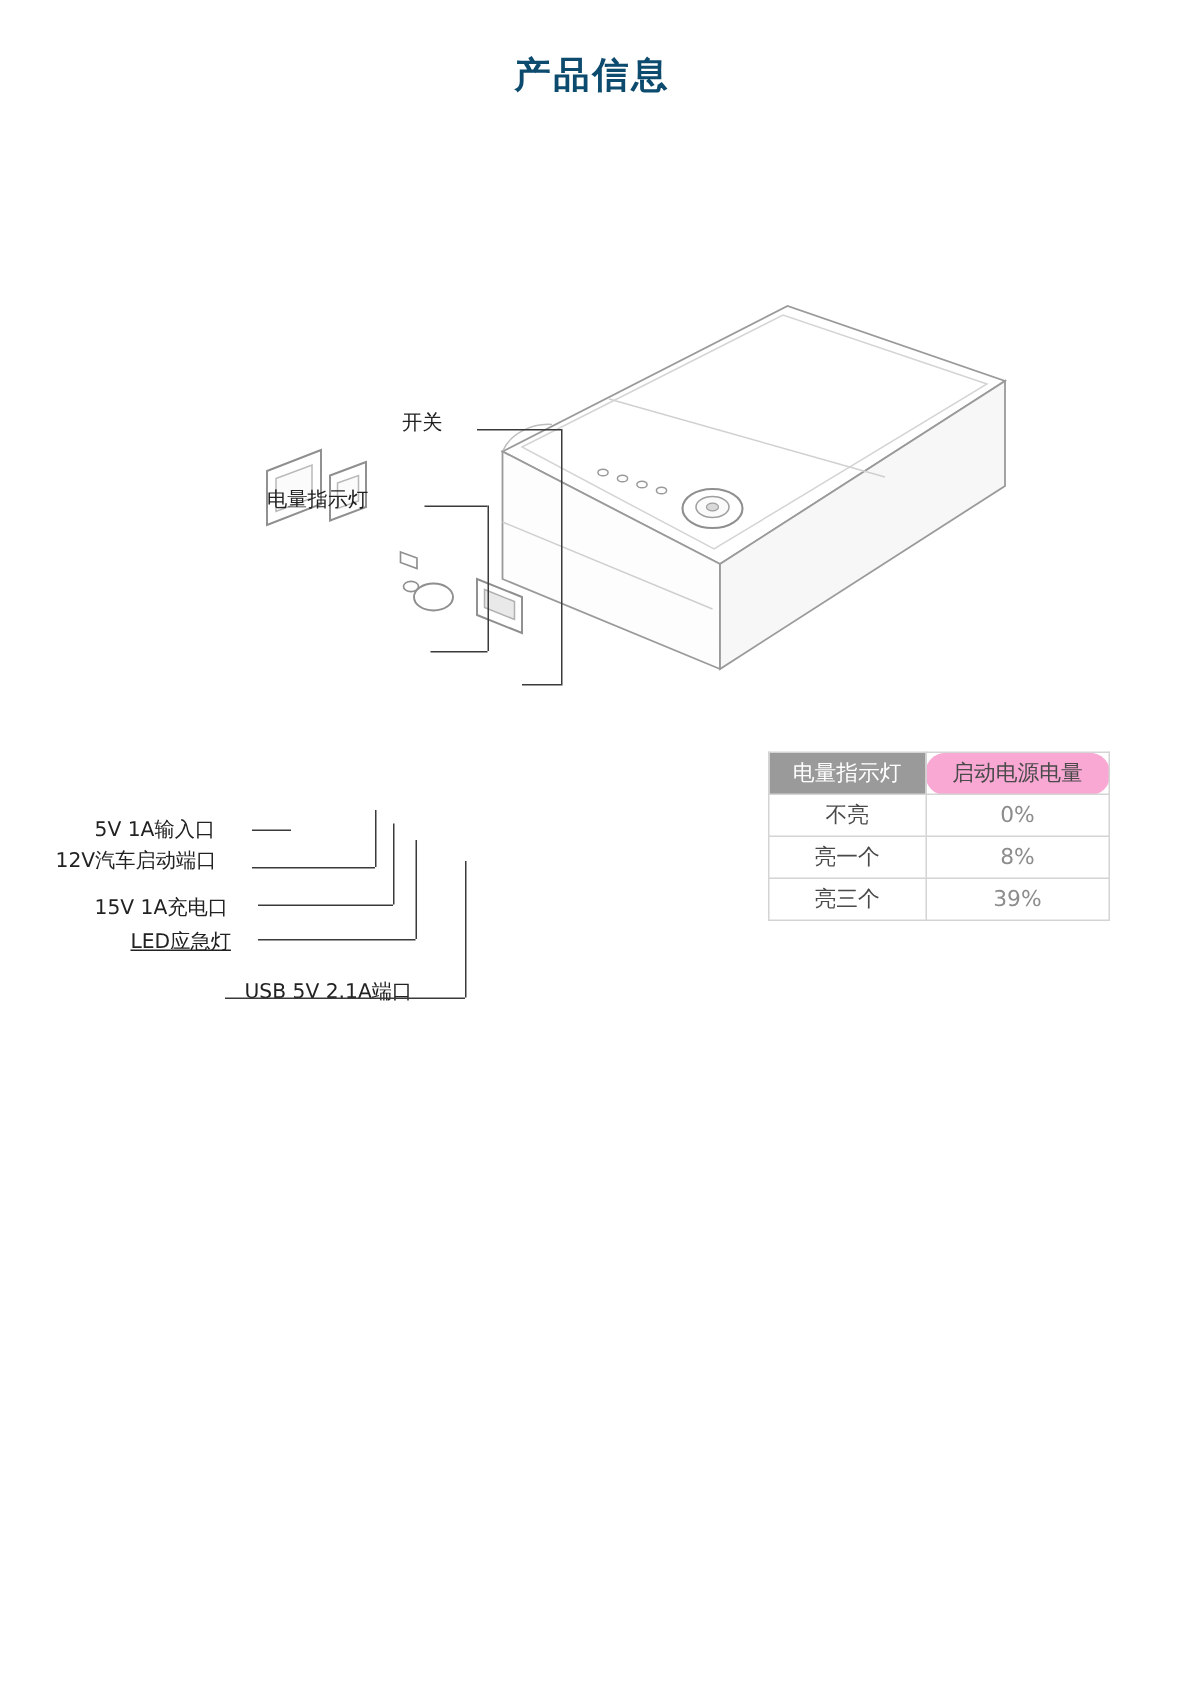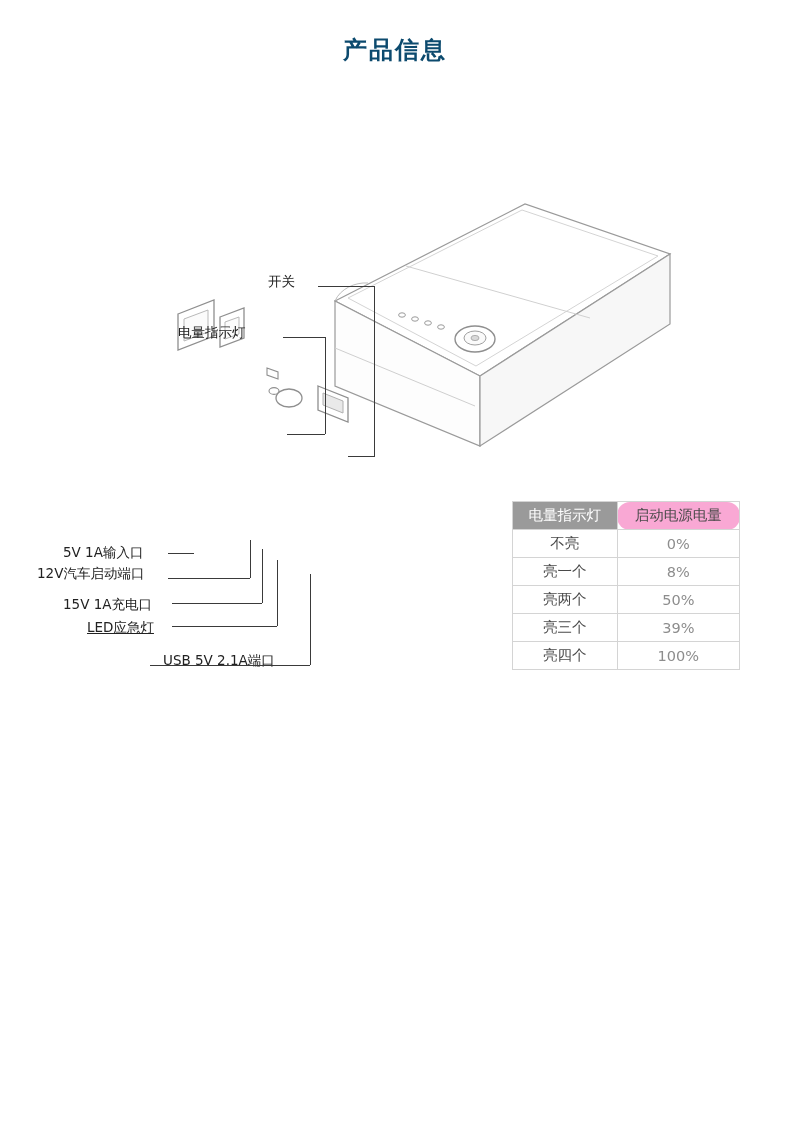--- a/index.html
+++ b/index.html
@@ -170,30 +170,22 @@
     </tr>
     <tr>
       <td class="lab">不亮</td>
       <td class="val">0%</td>
     </tr>
     <tr>
       <td class="lab">亮一个</td>
       <td class="val">8%</td>
     </tr>
     <tr>
-      <td class="lab">亮两个</td>
-      <td class="val">50%</td>
-    </tr>
-    <tr>
       <td class="lab">亮三个</td>
       <td class="val">39%</td>
-    </tr>
-    <tr>
-      <td class="lab">亮四个</td>
-      <td class="val">100%</td>
     </tr>
   </tbody>
     </table>
 </div>
 
 <div class="lower">
 
   
   
 

